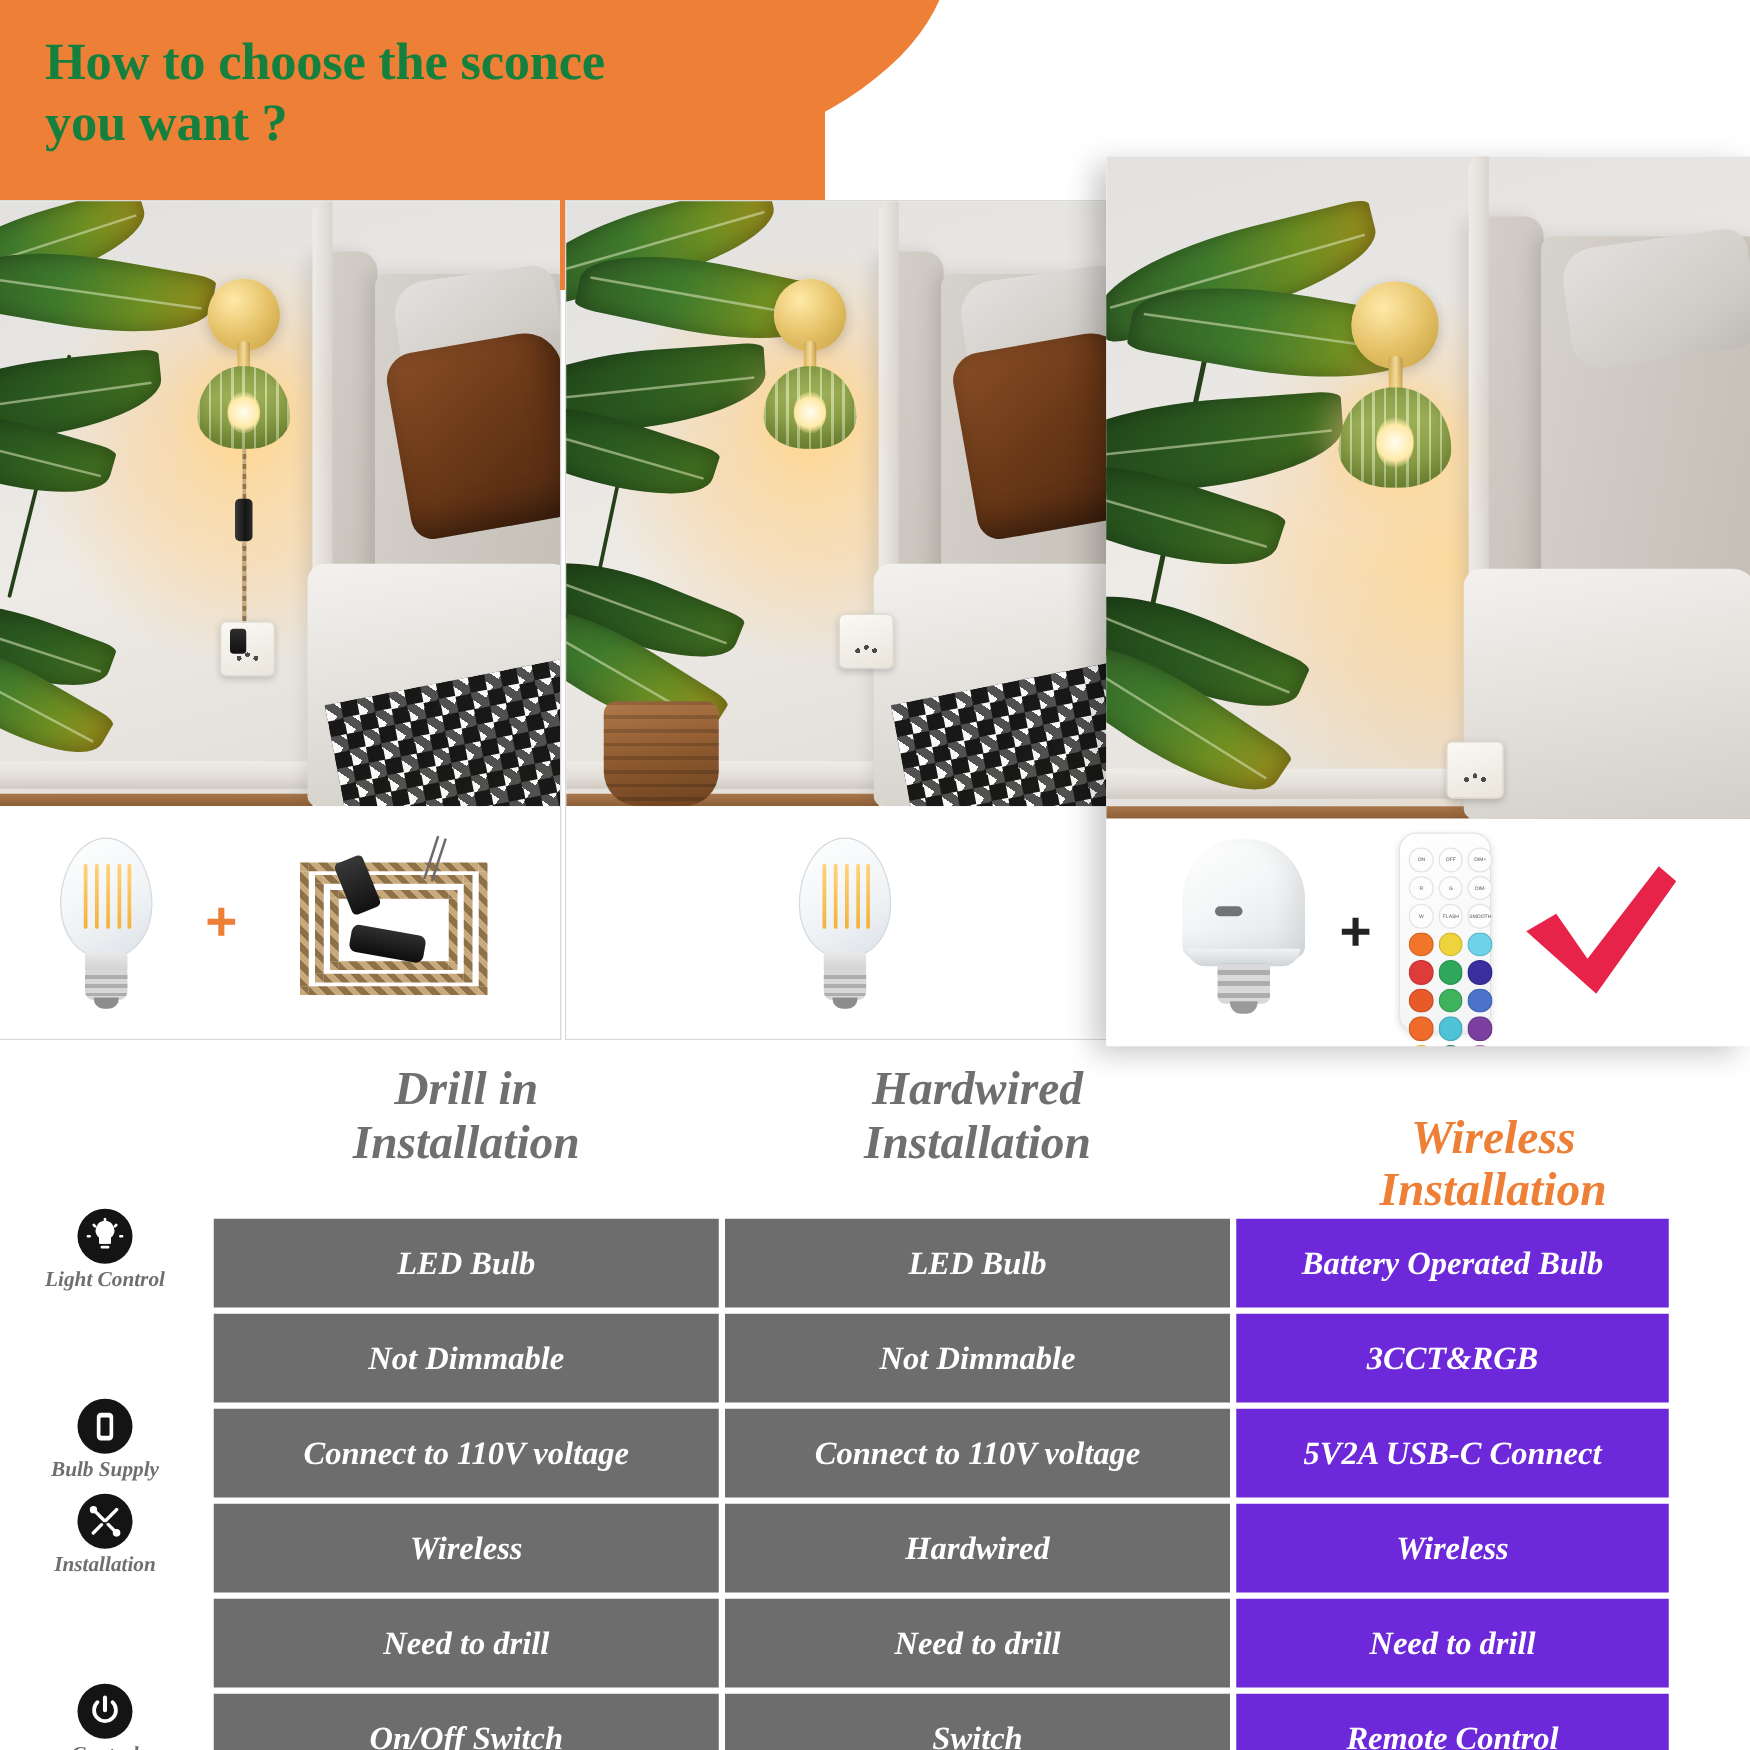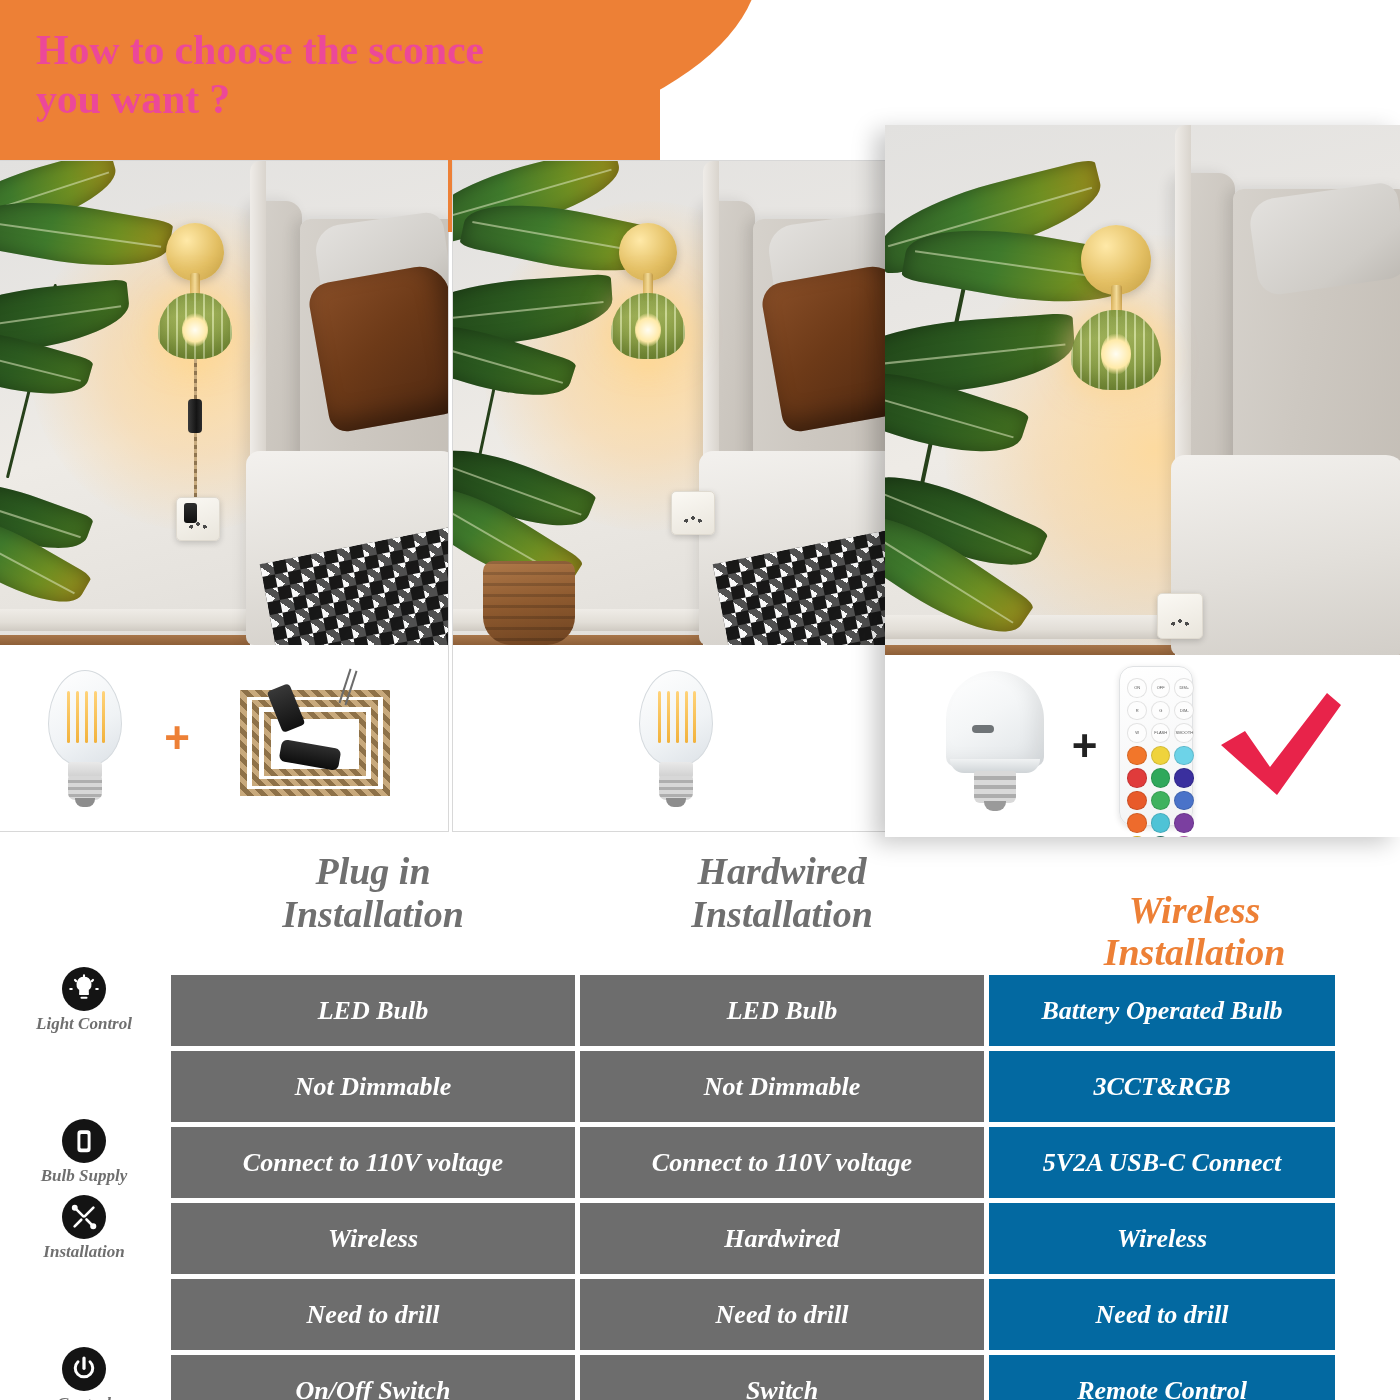--- a/index.html
+++ b/index.html
@@ -19,21 +19,21 @@
     position:absolute; left:0; top:-40px; width:760px; height:200px;
     background:#ED8036;
     border-bottom-right-radius:420px 200px;
   }
   #header-shape2 {
     position:absolute; left:0; top:0; width:660px; height:160px;
     background:#ED8036;
   }
   #header-title {
     position:absolute; left:36px; top:26px; width:640px;
-    color:#ec4899; font-size:42px; line-height:1.16;
+    color:#15803d; font-size:42px; line-height:1.16;
     font-weight:bold; letter-spacing:-0.2px;
     font-family:"Liberation Serif", serif;
     white-space:pre-line;
     z-index:5;
   }
 
   
   #photo-row {
     position:absolute; left:0; top:160px; width:1400px; height:672px;
   }
@@ -333,21 +333,21 @@
   }
   .cell {
     position:absolute; top:0; height:71px;
     display:flex; align-items:center; justify-content:center;
     color:#ffffff; font-size:26px; font-weight:bold; font-style:italic;
     font-family:"Liberation Serif", serif; text-align:center;
     padding:0 8px;
   }
   .cell.c1 { left:171px; width:404px; background:#6d6d6d; }
   .cell.c2 { left:580px; width:404px; background:#6d6d6d; }
-  .cell.c3 { left:989px; width:346px; background:#0369a1;text-align:right; }
+  .cell.c3 { left:989px; width:346px; background:#6d28d9;text-align:right; }
 </style>
 </head>
 <body>
 
 <div id="header-band">
   <div id="header-shape"></div>
   <div id="header-shape2"></div>
 </div>
 <div id="header-title" style="white-space: pre-line;">How to choose the sconce
 you want ?</div>
@@ -547,21 +547,21 @@
         </div>
 
       <svg class="checkmark" viewBox="0 0 130 118">
         <path d="M6 58 L30 44 L55 80 L112 6 L126 18 L62 108 Z" fill="#E8234A"></path>
       </svg>
     </div>
   </div>
 </div>
 
 <div id="col-headers">
-  <div class="col-head gray" style="left: 171px; width: 404px; white-space: pre-line;">Plug in
+  <div class="col-head gray" style="left: 171px; width: 404px; white-space: pre-line;">Drill in
 Installation</div>
   <div class="col-head gray" style="left: 580px; width: 404px; white-space: pre-line;">Hardwired
 Installation</div>
   <div class="col-head orange" style="left: 989px; width: 411px; top: -4px; white-space: pre-line;">
     <span style="white-space: pre-line;">Wireless
 Installation</span>
     <span class="col-sub">(Battery Operated)</span>
   </div>
 </div>
 

